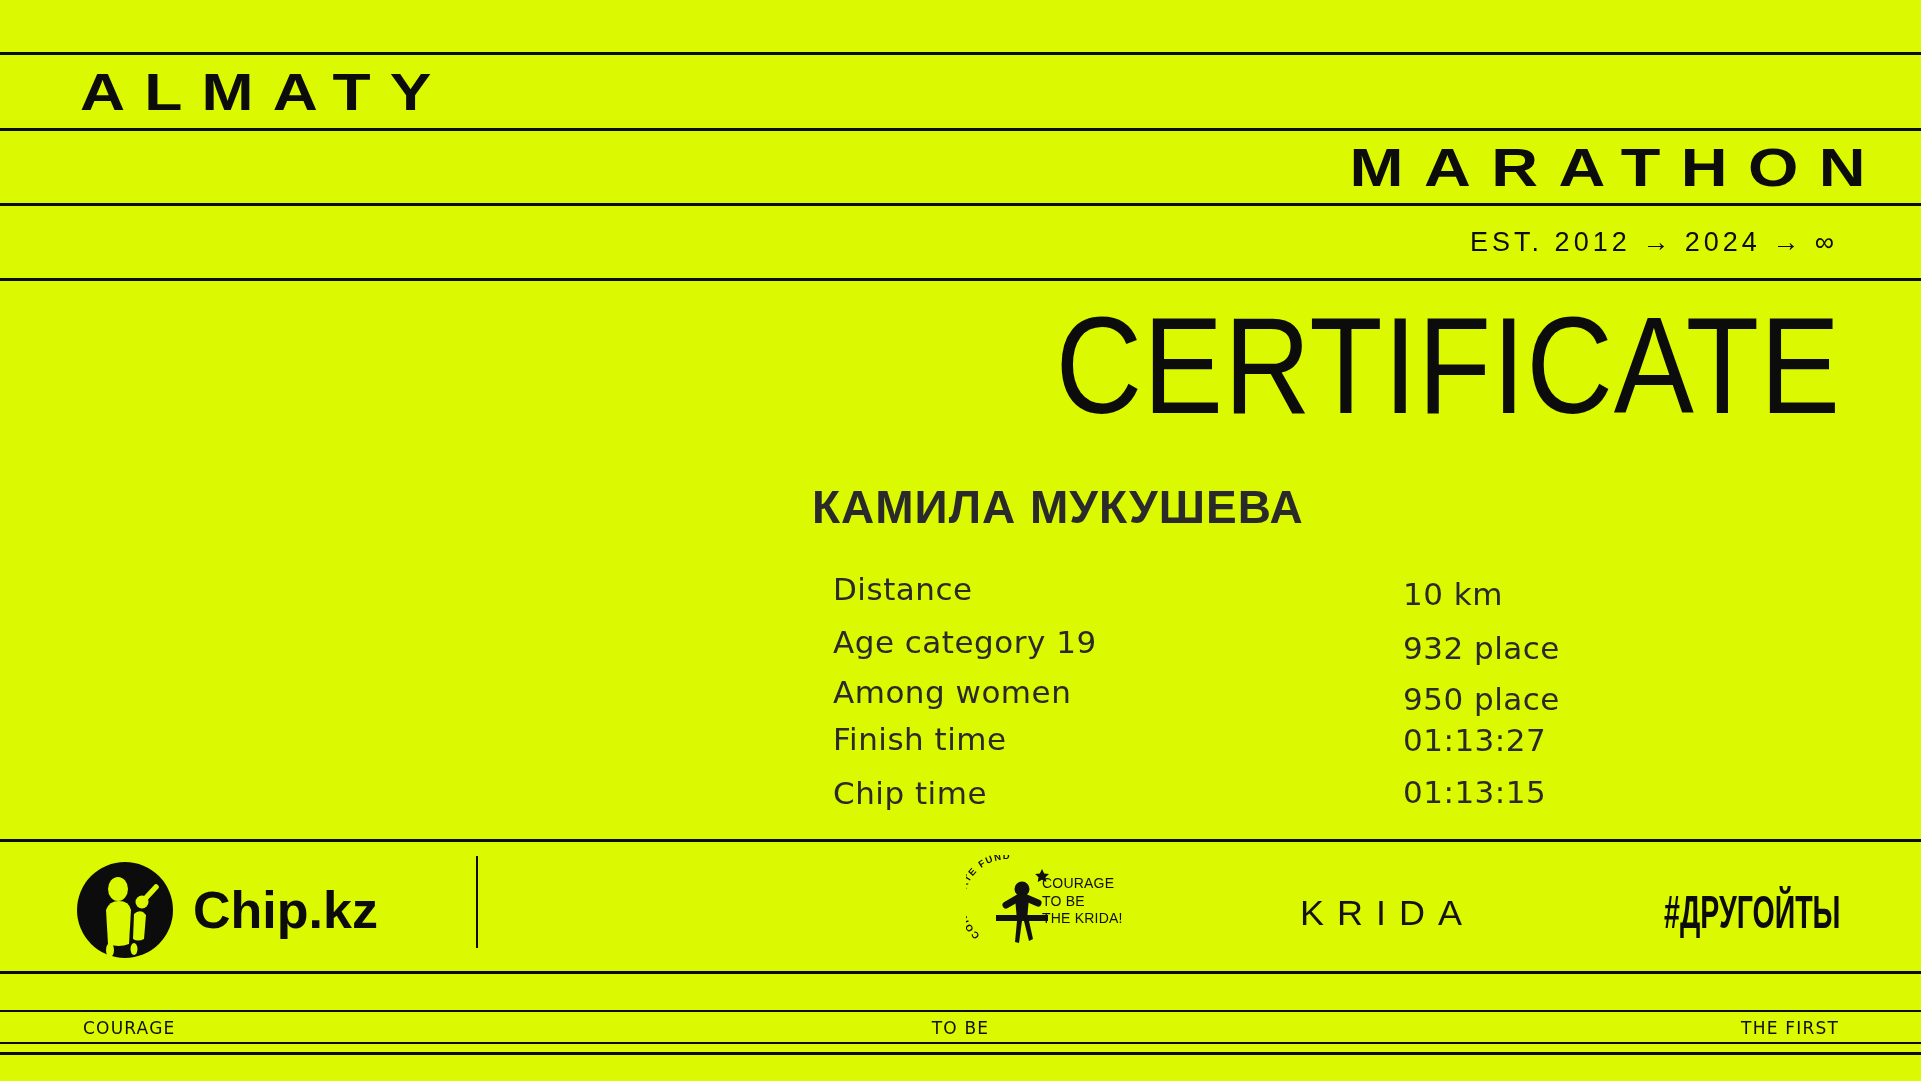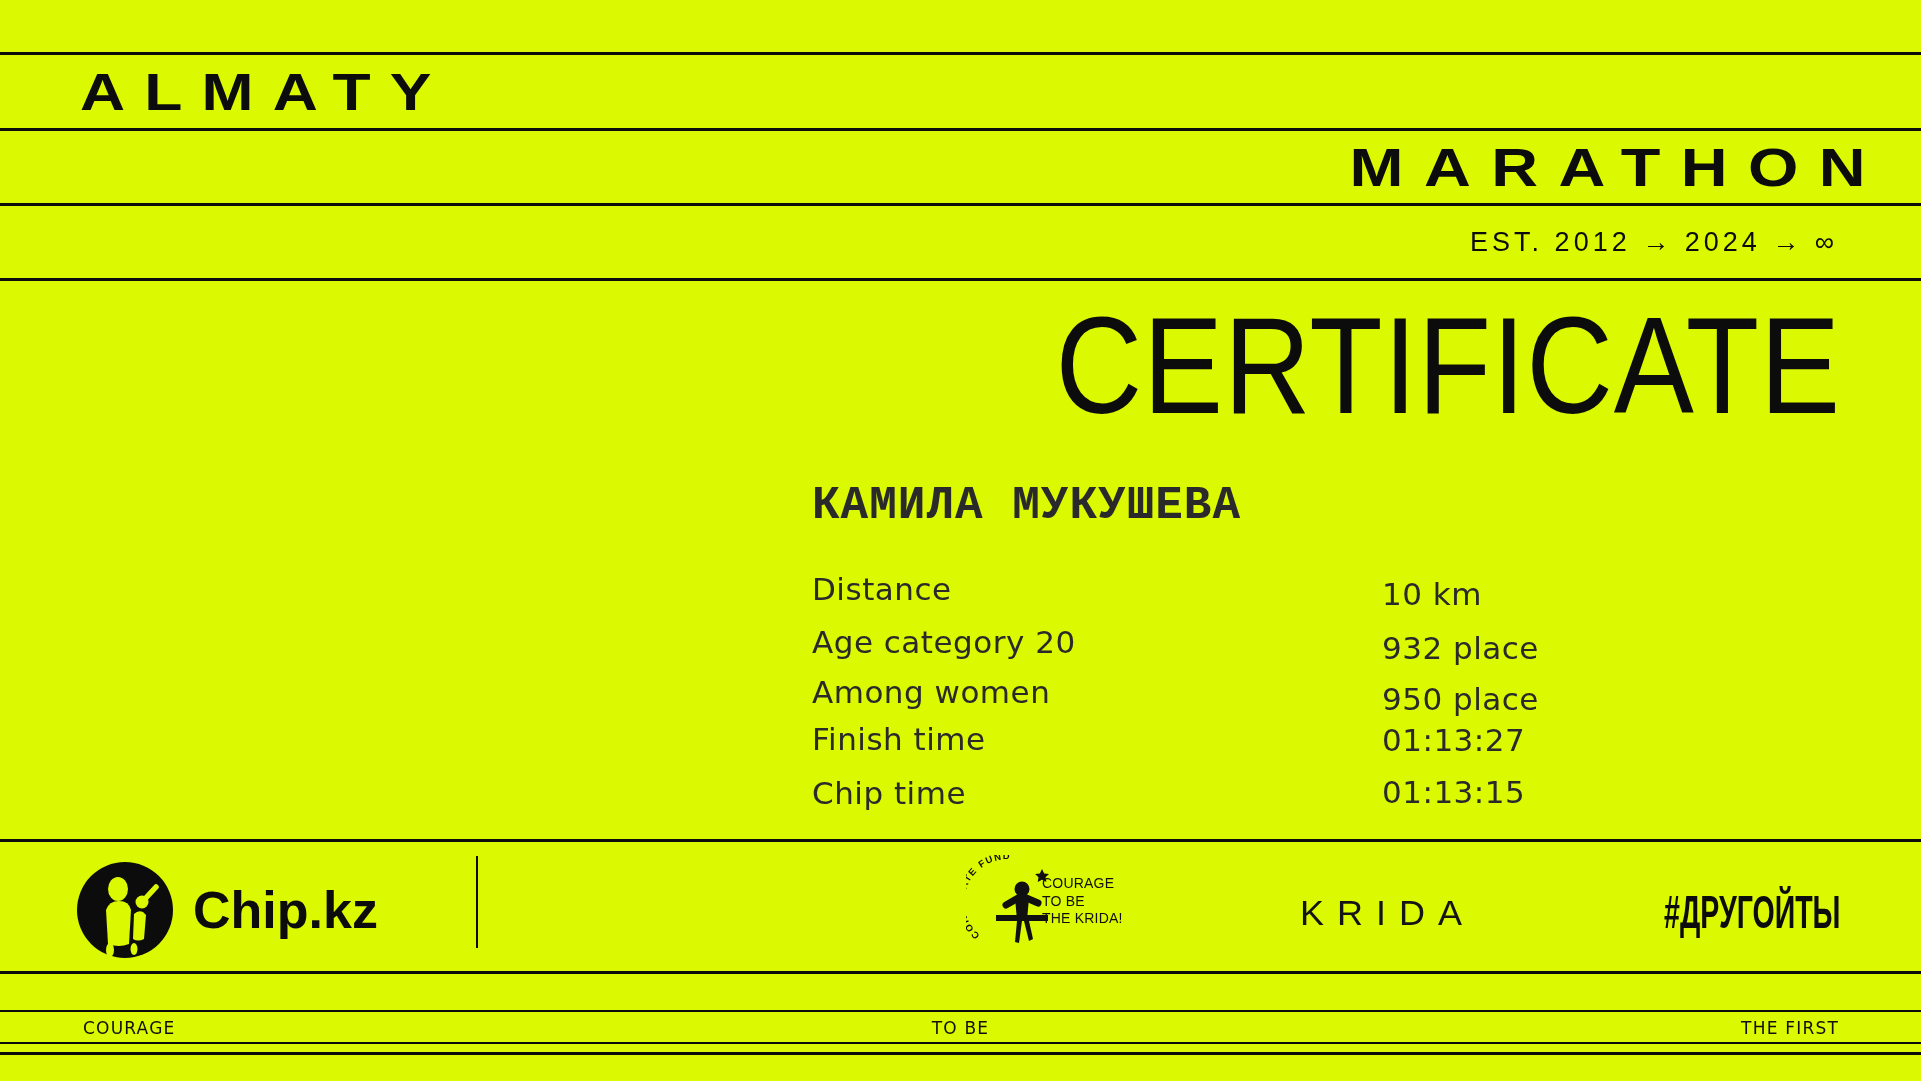--- a/index.html
+++ b/index.html
@@ -38,28 +38,27 @@
     font-size:138px;font-weight:400;line-height:1;letter-spacing:1px;
     transform:scaleX(0.87);transform-origin:right center;white-space:nowrap;
     color:#0C0C0C;
   }
 
   
   .recipient{
     position:absolute;left:812px;top:480px;
     font-size:46px;font-weight:700;letter-spacing:1px;color:#2A2A2A;
     white-space:nowrap;
-    font-family:Liberation Mono, monospace;
   }
 
   
   .result-label,.result-value{
     position:absolute;font-size:31px;font-weight:400;color:#2A2A2A;
     font-family:"DejaVu Sans","Liberation Sans",sans-serif;
-    letter-spacing:0.5px;white-space:nowrap;line-height:1;
+    letter-spacing:0.5px;white-space:nowrap;line-height:1;margin-left:21px;
   }
   .result-label{left:812px;}
   .result-value{left:1382px;}
   .r1l{top:574px;} .r1v{top:579px;}
   .r2l{top:627px;} .r2v{top:633px;}
   .r3l{top:677px;} .r3v{top:684px;}
   .r4l{top:724px;} .r4v{top:725px;}
   .r5l{top:778px;} .r5v{top:777px;text-align:center;}
 
   
@@ -119,21 +118,21 @@
   <div class="band band-est">
     <div class="est-line">EST. 2012 → 2024 → ∞</div>
   </div>
 
   <div class="cert-heading">CERTIFICATE</div>
 
   <div class="recipient">КАМИЛА МУКУШЕВА</div>
 
   <div class="result-label r1l">Distance</div>
   <div class="result-value r1v">10 km</div>
-  <div class="result-label r2l">Age category 20</div>
+  <div class="result-label r2l">Age category 19</div>
   <div class="result-value r2v">932 place</div>
   <div class="result-label r3l">Among women</div>
   <div class="result-value r3v">950 place</div>
   <div class="result-label r4l">Finish time</div>
   <div class="result-value r4v">01:13:27</div>
   <div class="result-label r5l">Chip time</div>
   <div class="result-value r5v">01:13:15</div>
 
   <div class="rule" style="top:839px"></div>
   <div class="sponsor-strip">

